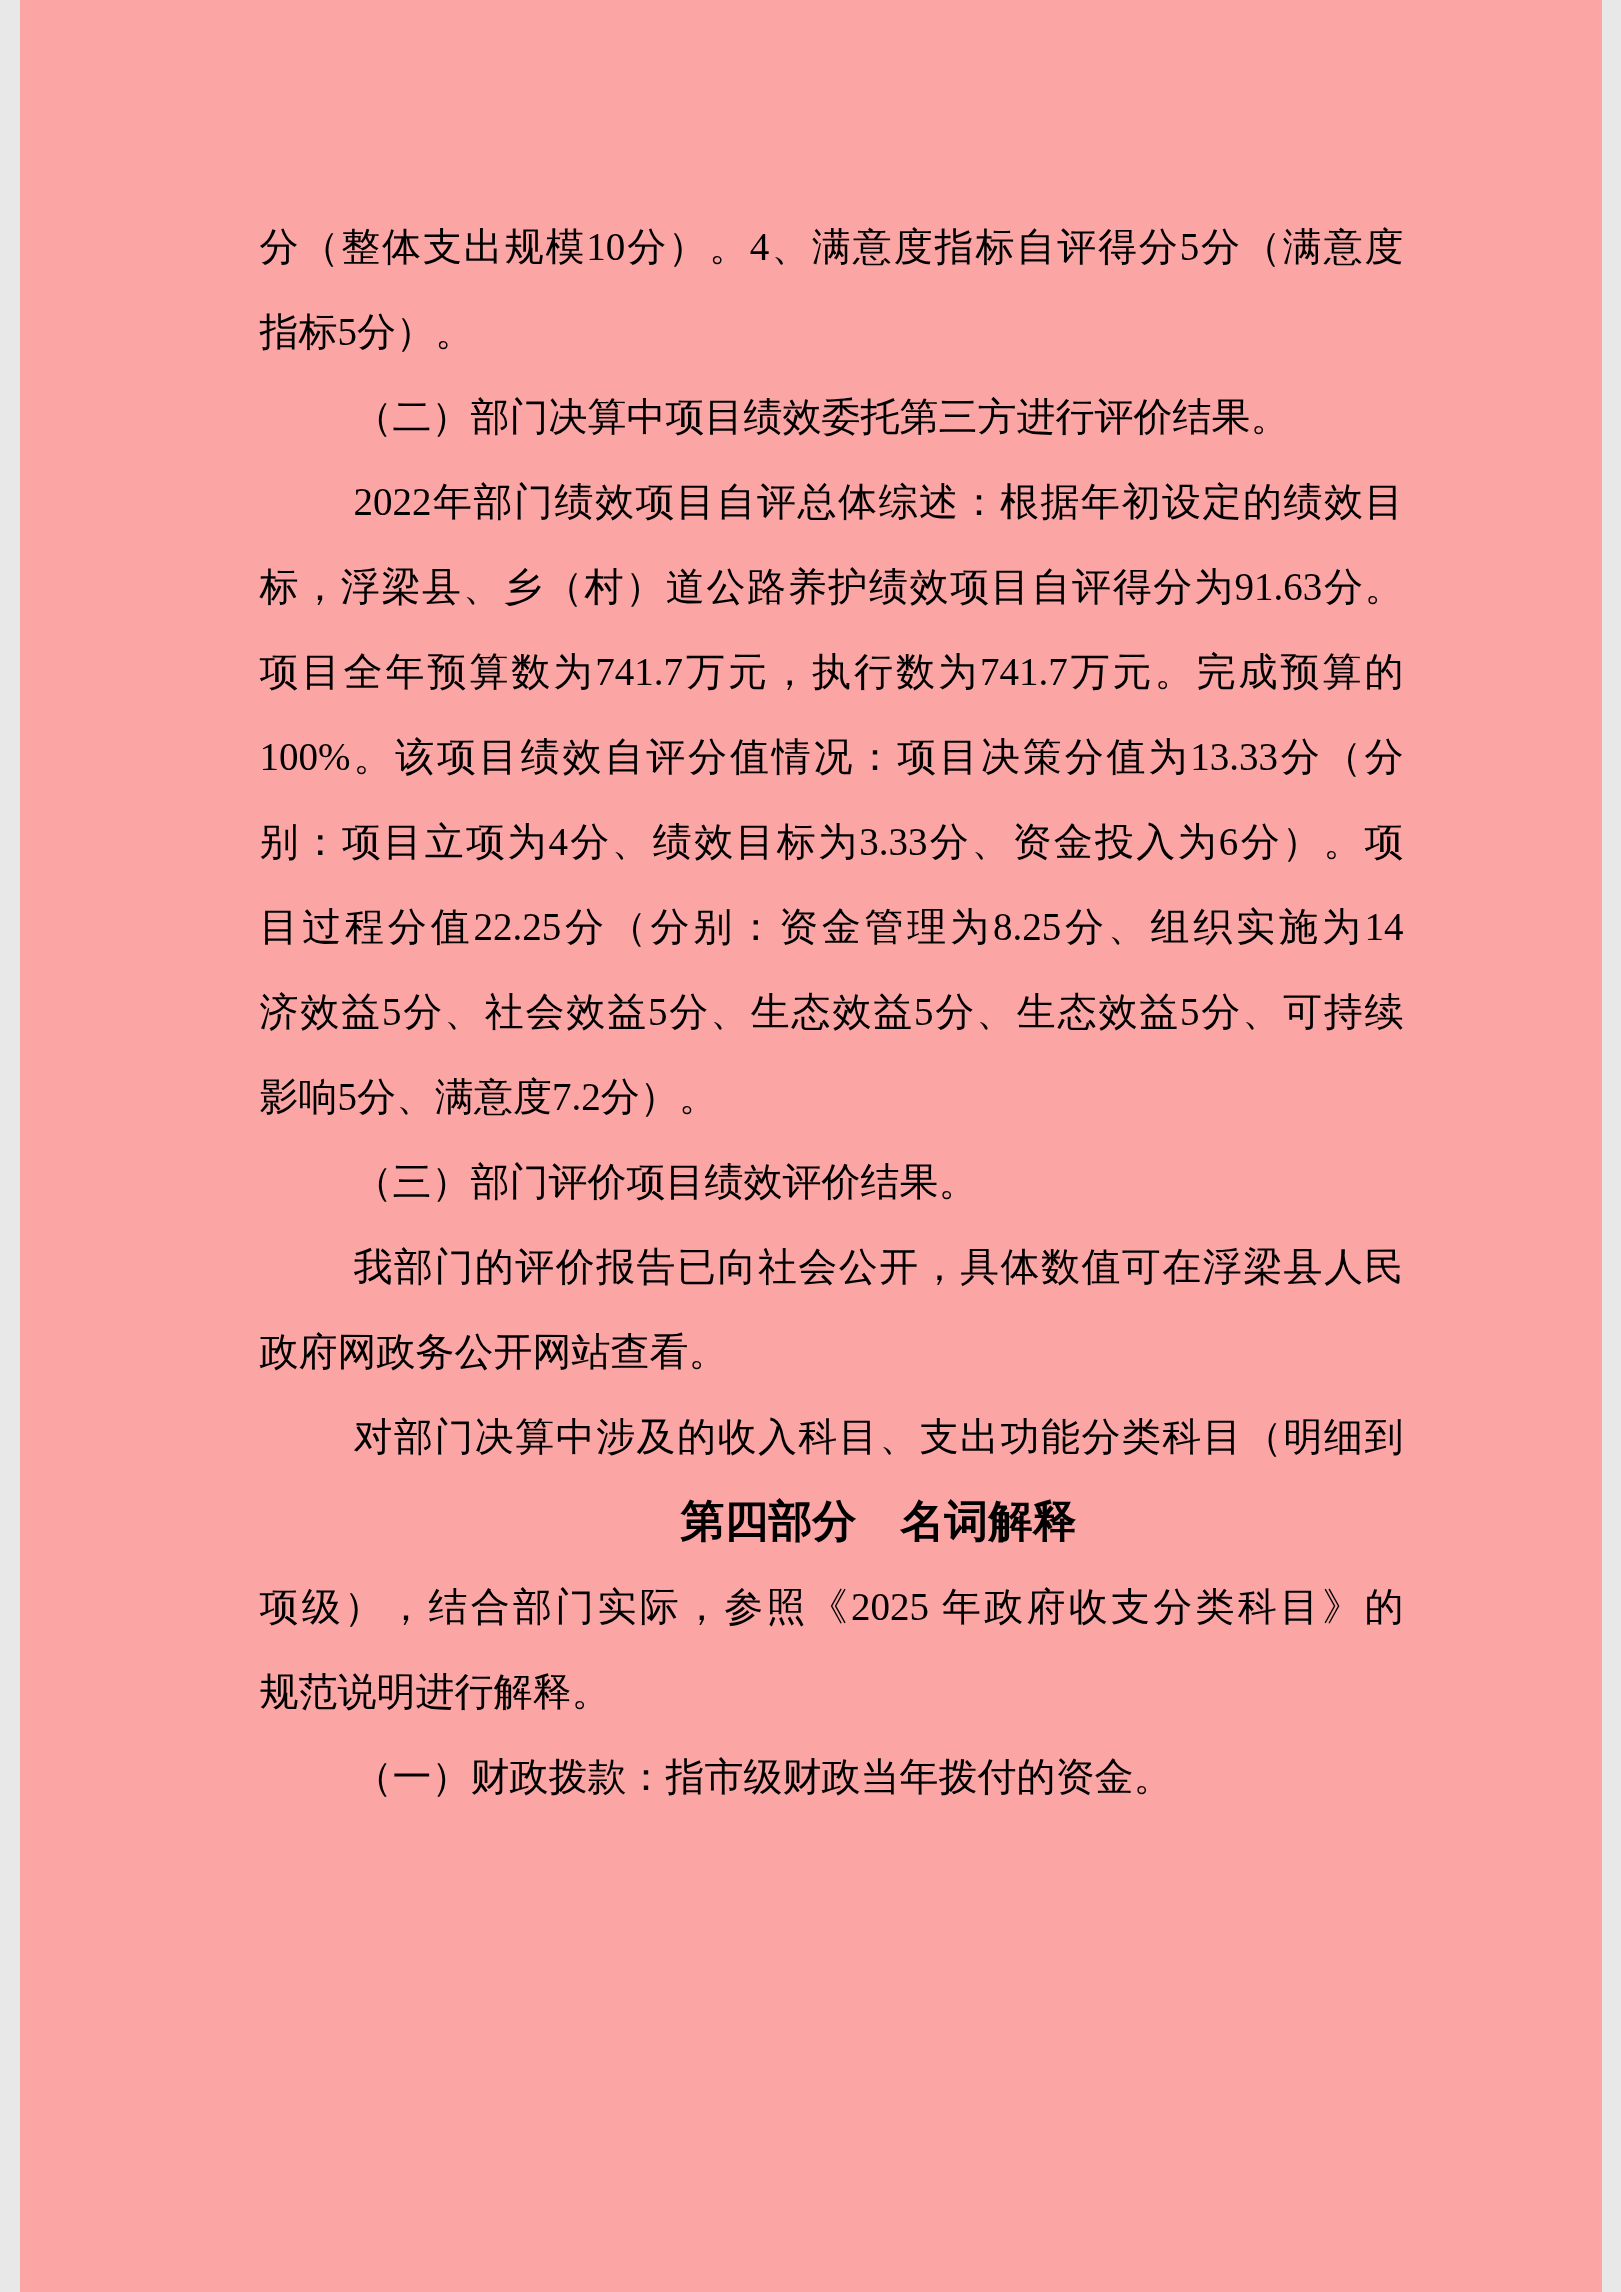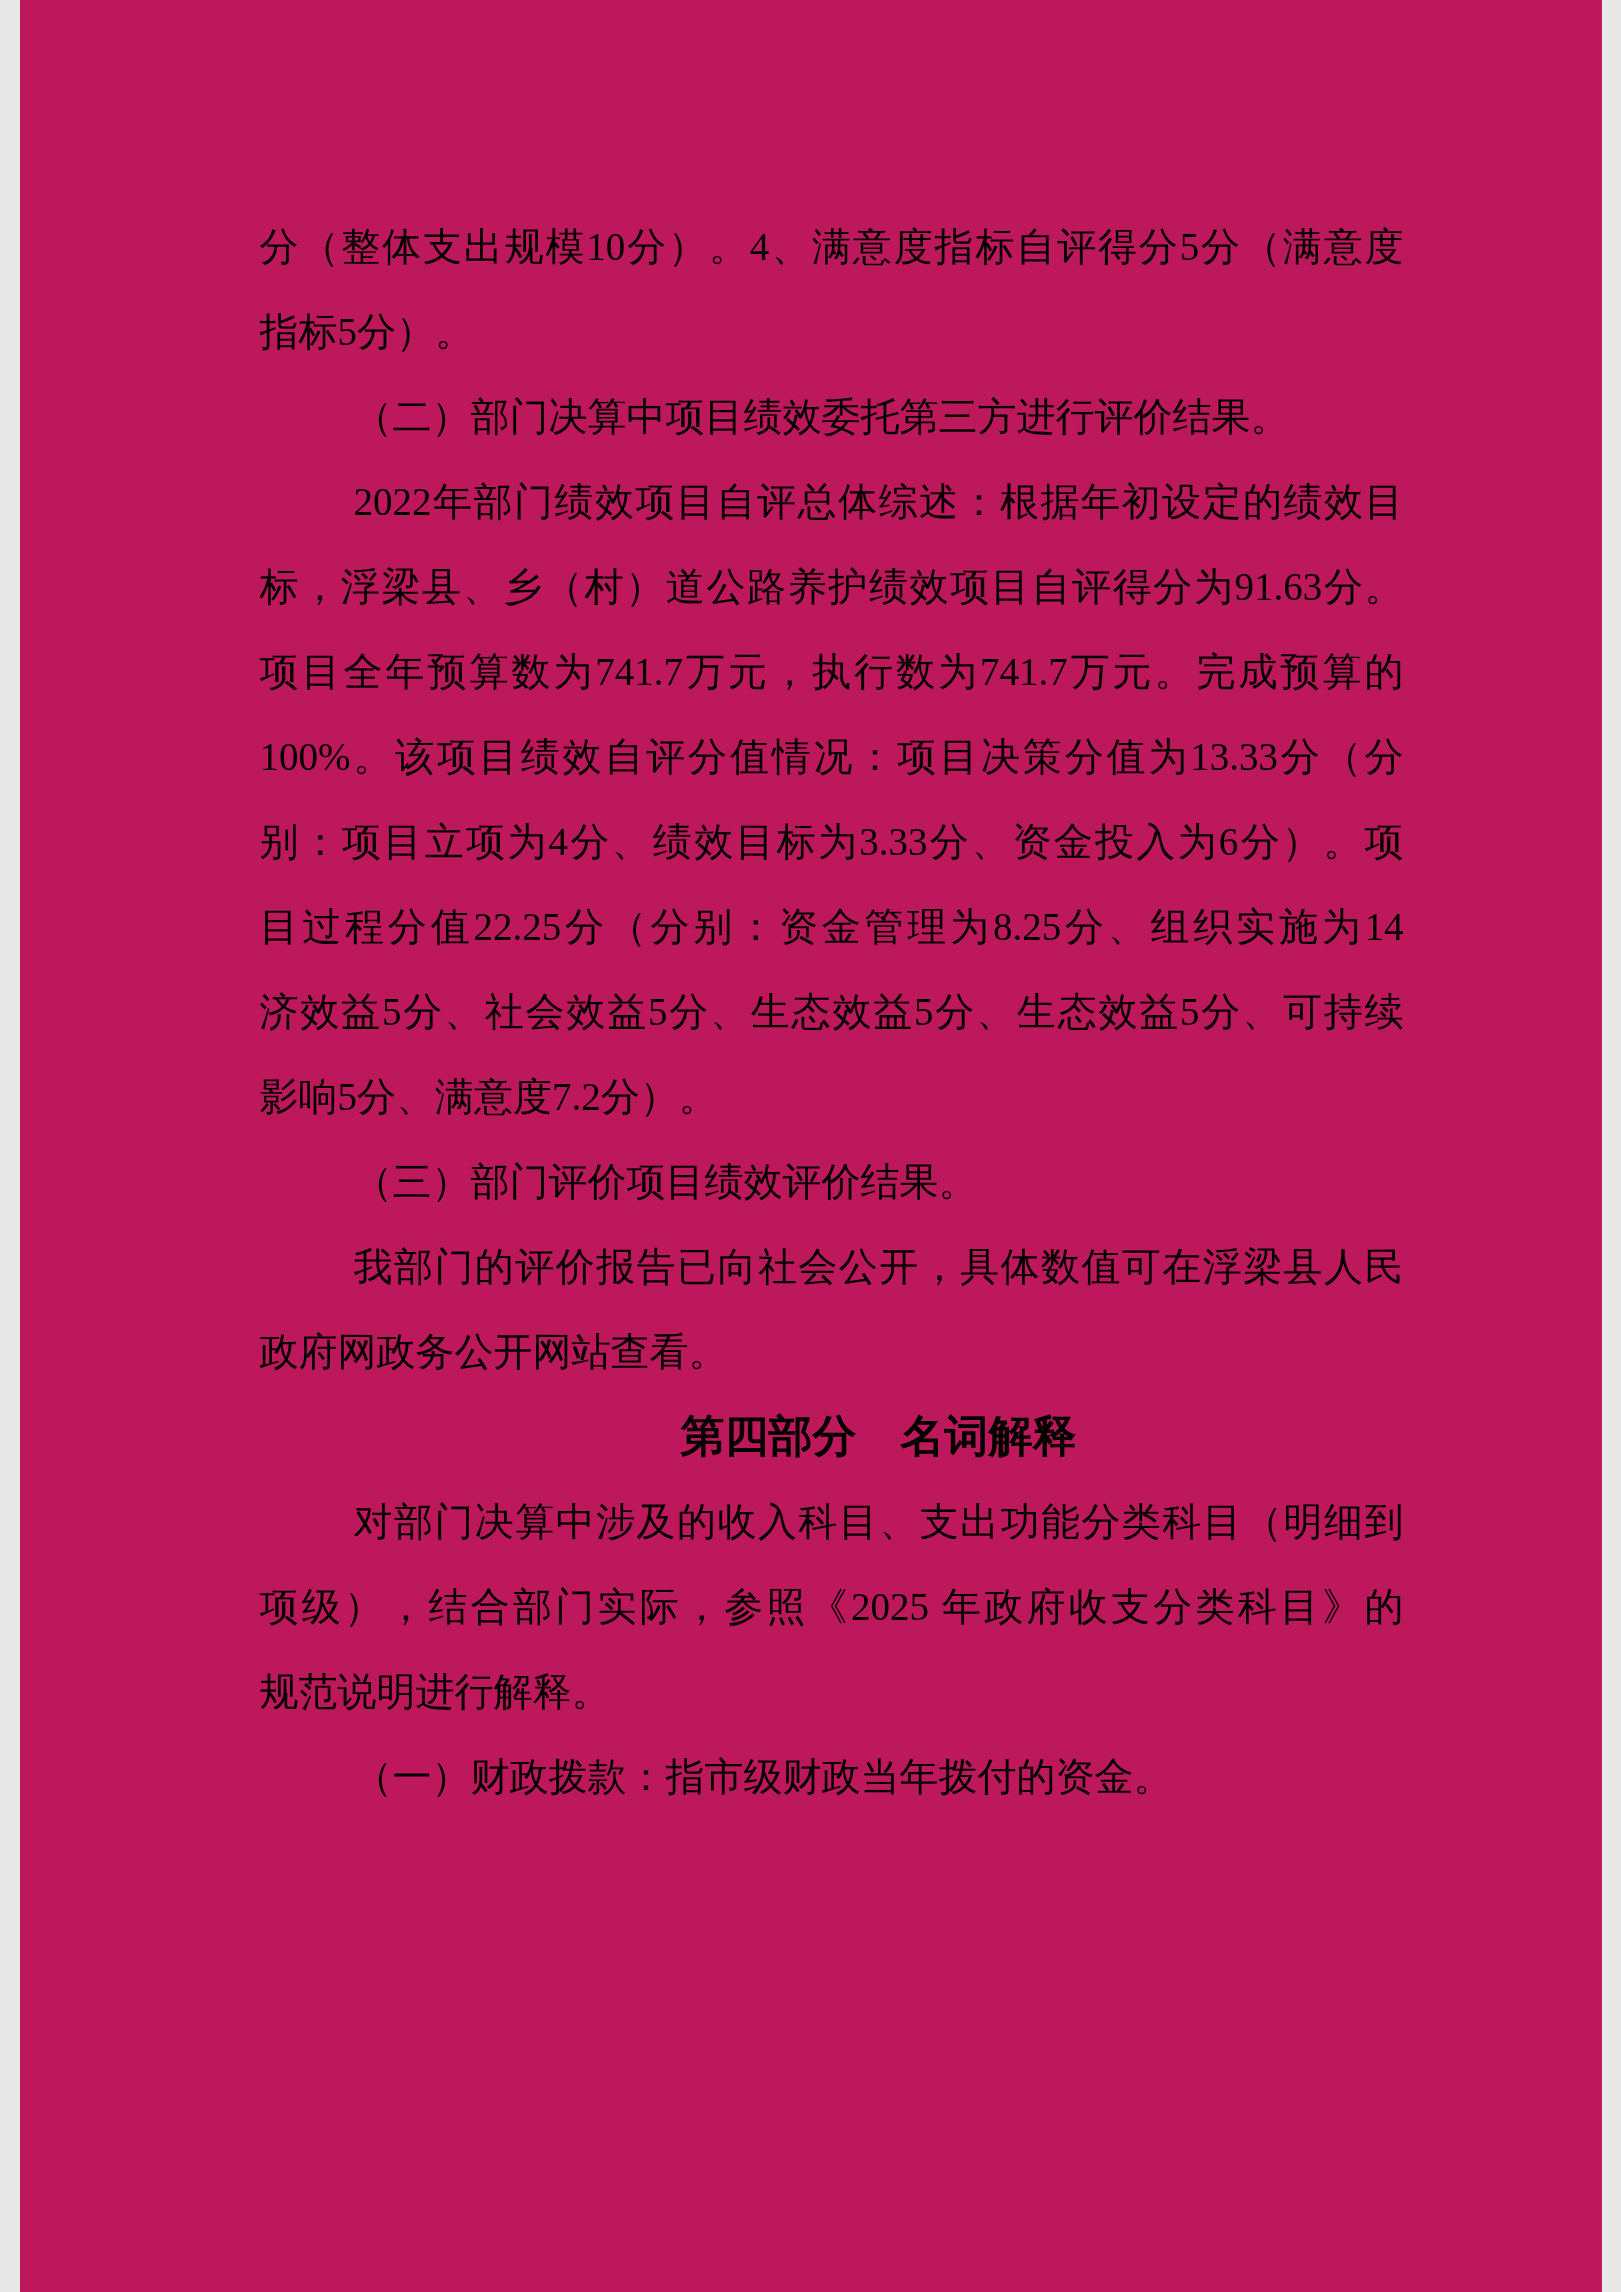--- a/index.html
+++ b/index.html
@@ -5,21 +5,21 @@
   html, body {
     margin: 0;
     padding: 0;
     background: #e8e8e8;
   }
   .page {
     position: relative;
     width: 1582px;
     height: 2293px;
     margin: 0 auto;
-    background: #be185d;
+    background: #fca5a5;
     overflow: hidden;
   }
   .body-text {
     position: absolute;
     left: 240px;
     top: 204px;
     width: 1144px;
   }
   .line {
     height: 85px;
@@ -56,20 +56,20 @@
       <div class="line stretch">标，浮梁县、乡（村）道公路养护绩效项目自评得分为91.63分。</div>
       <div class="line stretch">项目全年预算数为741.7万元，执行数为741.7万元。完成预算的</div>
       <div class="line stretch">100%。该项目绩效自评分值情况：项目决策分值为13.33分（分</div>
       <div class="line stretch">别：项目立项为4分、绩效目标为3.33分、资金投入为6分）。项</div>
       <div class="line stretch">目过程分值22.25分（分别：资金管理为8.25分、组织实施为14</div>
       <div class="line stretch">济效益5分、社会效益5分、生态效益5分、生态效益5分、可持续</div>
       <div class="line">影响5分、满意度7.2分）。</div>
       <div class="line indent">（三）部门评价项目绩效评价结果。</div>
       <div class="line indent stretch">我部门的评价报告已向社会公开，具体数值可在浮梁县人民</div>
       <div class="line">政府网政务公开网站查看。</div>
+      <div class="line indent stretch">对部门决算中涉及的收入科目、支出功能分类科目（明细到</div>
       <div class="line heading">第四部分　名词解释</div>
-      <div class="line indent stretch">对部门决算中涉及的收入科目、支出功能分类科目（明细到</div>
       <div class="line stretch">项级），结合部门实际，参照《2025 年政府收支分类科目》的</div>
       <div class="line">规范说明进行解释。</div>
       <div class="line indent">（一）财政拨款：指市级财政当年拨付的资金。</div>
     </div>
 </div>
 
 
 </body></html>

